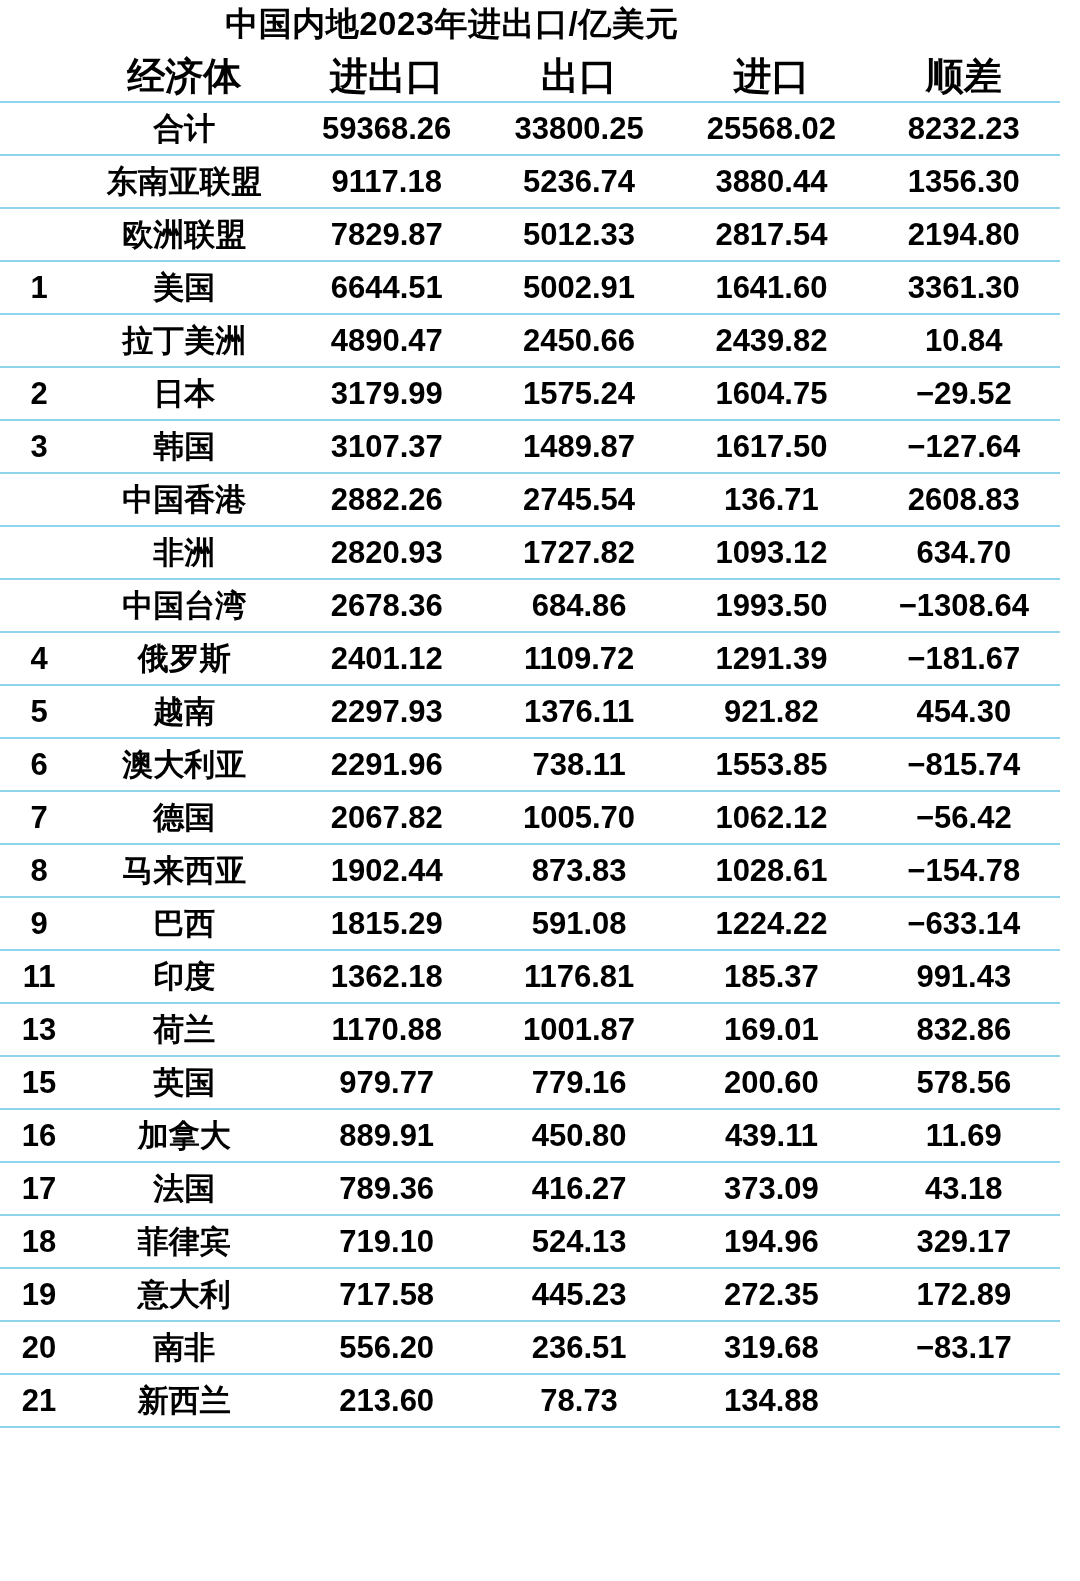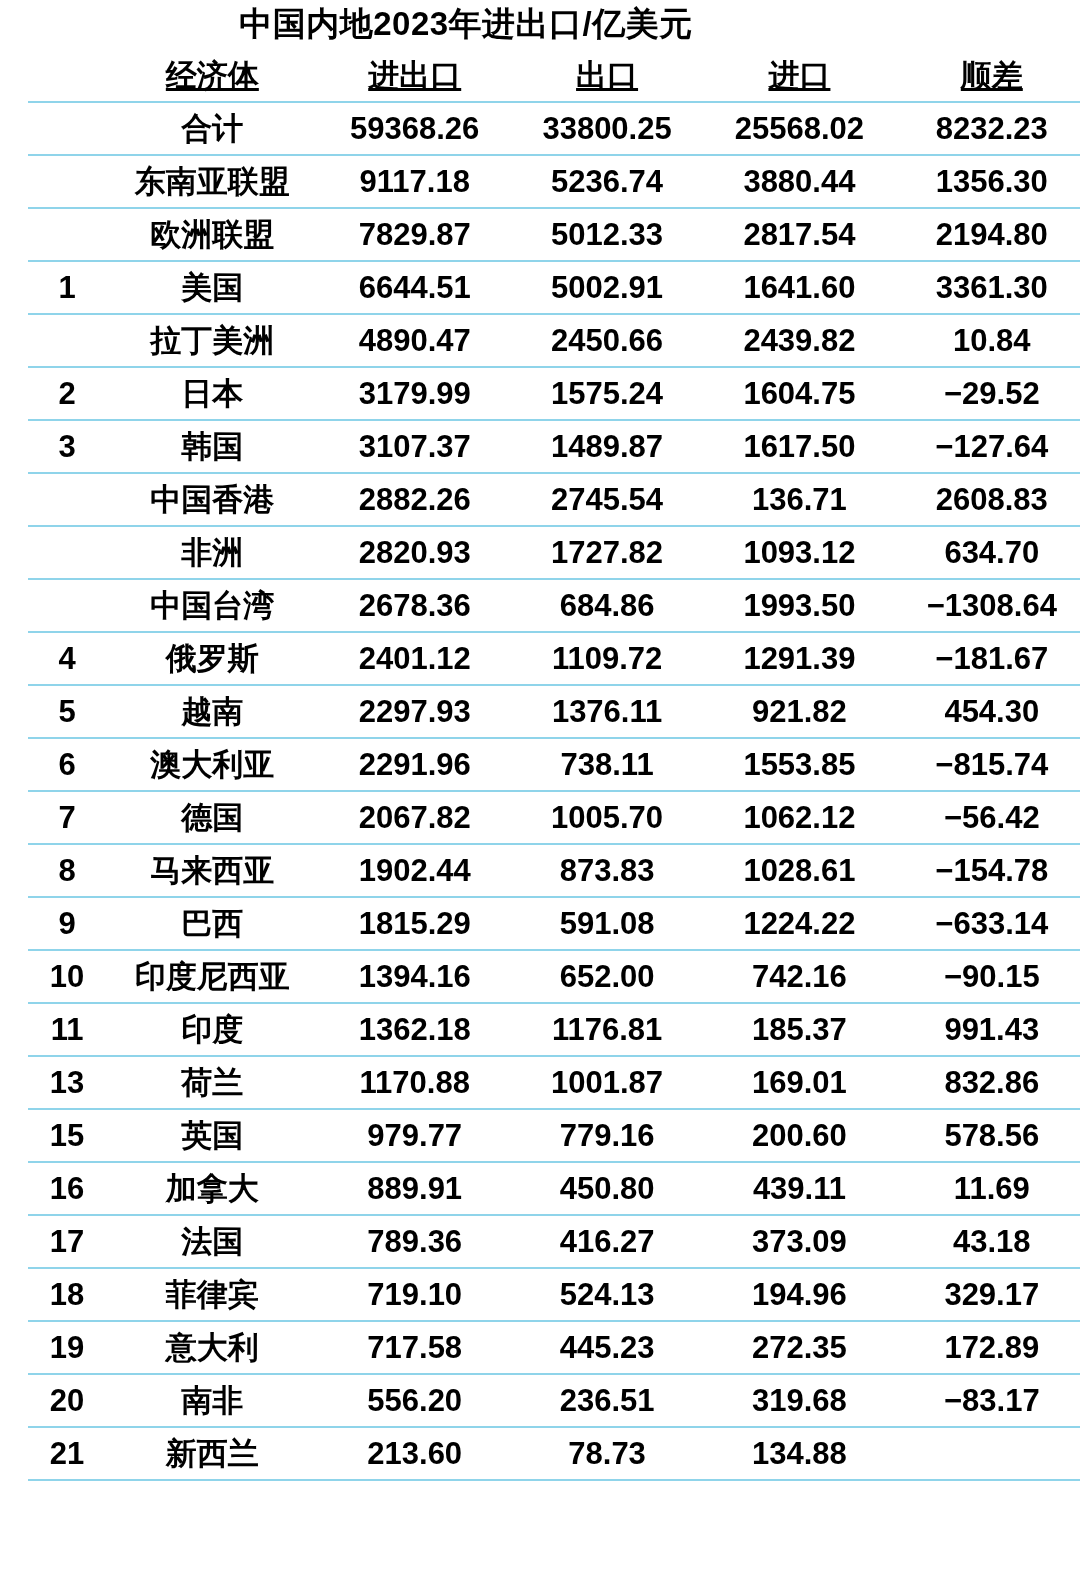--- a/index.html
+++ b/index.html
@@ -13,21 +13,20 @@
     font-family: "Liberation Sans", "DejaVu Sans", sans-serif;
     color: #000000;
     overflow: hidden;
   }
   .sheet {
     width: 904px;
     height: 1581px;
     box-sizing: border-box;
     display: flex;
     flex-direction: column;
-    padding-left: 28px;
   }
   .title {
     text-align: center;
     font-size: 33px;
     font-weight: 700;
     letter-spacing: 0.5px;
     padding: 6px 0 8px 0;
     line-height: 1.1;
   }
   table.data {
@@ -43,24 +42,23 @@
     border-top: 2px solid #8fd4ea;
     border-bottom: 2px solid #8fd4ea;
     padding: 0;
     height: 51px;
     font-size: 31px;
     font-weight: 700;
     vertical-align: middle;
     line-height: 1.0;
   }
   table.data thead th {
-    font-size: 31px;
-    font-weight: 700;
-    text-align: center;
-    text-decoration: underline;
+    font-size: 38px;
+    font-weight: 700;
+    text-align: center;
   }
   td.rank {
     text-align: center;
     font-weight: 700;
   }
   td.name {
     text-align: center;
     font-weight: 700;
     letter-spacing: 0px;
   }
@@ -224,28 +222,20 @@
         </tr>
         <tr>
           <td class="rank">9</td>
           <td class="name">巴西</td>
           <td class="num">1815.29</td>
           <td class="num">591.08</td>
           <td class="num">1224.22</td>
           <td class="num">−633.14</td>
         </tr>
         <tr>
-          <td class="rank">10</td>
-          <td class="name narrow-name">印度尼西亚</td>
-          <td class="num">1394.16</td>
-          <td class="num">652.00</td>
-          <td class="num">742.16</td>
-          <td class="num">−90.15</td>
-        </tr>
-        <tr>
           <td class="rank">11</td>
           <td class="name">印度</td>
           <td class="num">1362.18</td>
           <td class="num">1176.81</td>
           <td class="num">185.37</td>
           <td class="num">991.43</td>
         </tr>
         <tr>
           <td class="rank">13</td>
           <td class="name">荷兰</td>

